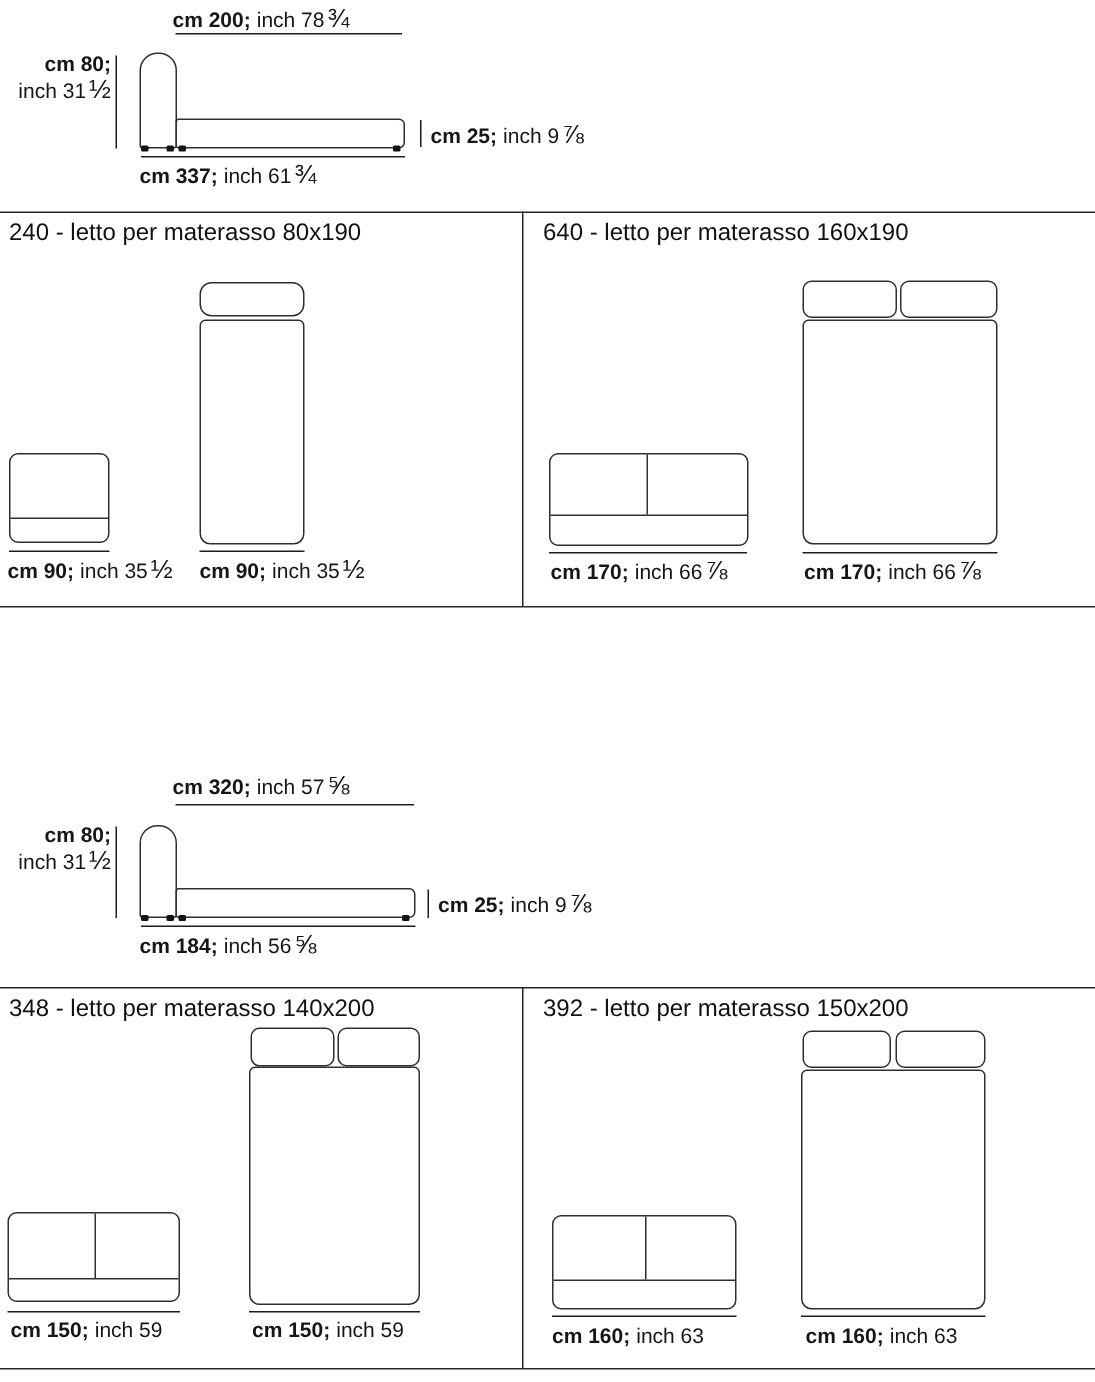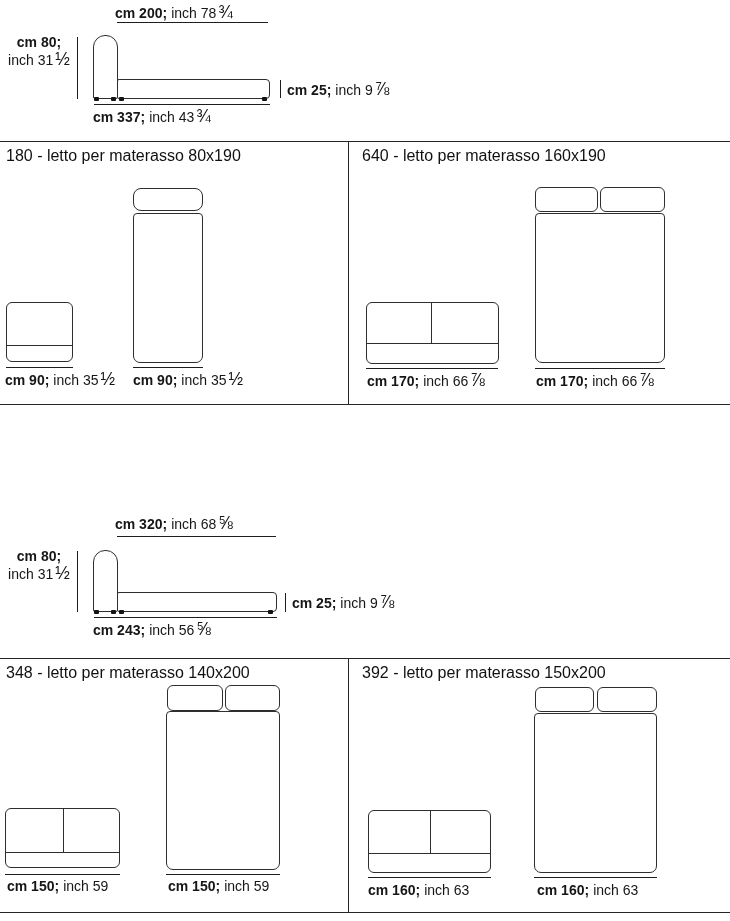--- a/index.html
+++ b/index.html
@@ -15,21 +15,21 @@
   
   .dline{position:absolute;height:0;border-top:1.5px solid #1d1d1d;}
   .dtick{position:absolute;width:0;border-left:1.5px solid #1d1d1d;}
   .foot{position:absolute;width:5px;height:4px;background:#141414;border-radius:1px;}
   
   .hdr{position:absolute;font-size:16px;line-height:20px;color:#111;white-space:nowrap;}
   .lbl{position:absolute;font-size:14px;line-height:17px;color:#161616;white-space:nowrap;}
   .lbl .cm{font-weight:700;}
   .lbl .in{margin-left:4px;}
   .lbl .frac{margin-left:2px;font-size:1.25em;}
-  .lbl2{text-align:center;}
+  .lbl2{text-align:right;}
   .lbl2 .in{margin-left:0;}
 </style>
 </head>
 <body>
 
 <div class="page">
 
   <div>
     <div class="lbl" style="left:115px;top:4px">
       <span class="cm">cm 200;</span><span class="in">inch 78</span><span class="frac">¾</span>
@@ -49,30 +49,30 @@
     <div class="foot" style="left:119px;top:97px"></div>
     <div class="foot" style="left:262px;top:97px"></div>
 
     <div class="dtick" style="left:280px;top:80px;height:18px"></div>
     <div class="lbl" style="left:287px;top:81px">
       <span class="cm">cm 25;</span><span class="in">inch 9</span><span class="frac">⅞</span>
     </div>
 
     <div class="dline" style="left:94px;top:104px;width:176px"></div>
     <div class="lbl" style="left:93px;top:108px">
-      <span class="cm">cm 337;</span><span class="in">inch 43</span><span class="frac">¾</span>
+      <span class="cm">cm 337;</span><span class="in">inch 61</span><span class="frac">¾</span>
     </div>
   </div>
 
   <div class="hline" style="left:0;top:141px;width:730px"></div>
   <div class="hline" style="left:0;top:404px;width:730px"></div>
   <div class="vline" style="left:348px;top:141px;height:263px"></div>
 
   <div>
-    <div class="hdr" style="left:6px;top:146px">180 - letto per materasso 80x190</div>
+    <div class="hdr" style="left:6px;top:146px">240 - letto per materasso 80x190</div>
 
     <div class="box" style="left:6px;top:302px;width:67px;height:60px">
       <div class="innerline" style="top:42px"></div>
     </div>
 
     <div class="box" style="left:133px;top:188px;width:70px;height:23px;border-radius:8px"></div>
     <div class="box" style="left:133px;top:213px;width:70px;height:150px;border-radius:4px 4px 7px 7px"></div>
 
     <div class="dline" style="left:6px;top:367px;width:67px"></div>
     <div class="dline" style="left:133px;top:367px;width:70px"></div>
@@ -101,21 +101,21 @@
     <div class="lbl" style="left:367px;top:372px">
       <span class="cm">cm 170;</span><span class="in">inch 66</span><span class="frac">⅞</span>
     </div>
     <div class="lbl" style="left:536px;top:372px">
       <span class="cm">cm 170;</span><span class="in">inch 66</span><span class="frac">⅞</span>
     </div>
   </div>
 
   <div>
     <div class="lbl" style="left:115px;top:515px">
-      <span class="cm">cm 320;</span><span class="in">inch 68</span><span class="frac">⅝</span>
+      <span class="cm">cm 320;</span><span class="in">inch 57</span><span class="frac">⅝</span>
     </div>
     <div class="dline" style="left:117px;top:536px;width:159px"></div>
 
     <div class="lbl lbl2" style="left:4px;top:548px;width:70px">
       <div><span class="cm">cm 80;</span></div>
       <div><span class="in">inch 31</span><span class="frac">½</span></div>
     </div>
     <div class="dtick" style="left:77px;top:551px;height:61px"></div>
 
     <div class="box" style="left:93px;top:550px;width:25px;height:62px;border-radius:12px 12px 2px 2px"></div>
@@ -125,21 +125,21 @@
     <div class="foot" style="left:119px;top:610px"></div>
     <div class="foot" style="left:268px;top:610px"></div>
 
     <div class="dtick" style="left:285px;top:593px;height:19px"></div>
     <div class="lbl" style="left:292px;top:594px">
       <span class="cm">cm 25;</span><span class="in">inch 9</span><span class="frac">⅞</span>
     </div>
 
     <div class="dline" style="left:94px;top:617px;width:183px"></div>
     <div class="lbl" style="left:93px;top:621px">
-      <span class="cm">cm 243;</span><span class="in">inch 56</span><span class="frac">⅝</span>
+      <span class="cm">cm 184;</span><span class="in">inch 56</span><span class="frac">⅝</span>
     </div>
   </div>
 
   <div class="hline" style="left:0;top:658px;width:730px"></div>
   <div class="hline" style="left:0;top:912px;width:730px"></div>
   <div class="vline" style="left:348px;top:658px;height:254px"></div>
 
   <div>
     <div class="hdr" style="left:6px;top:663px">348 - letto per materasso 140x200</div>
 

